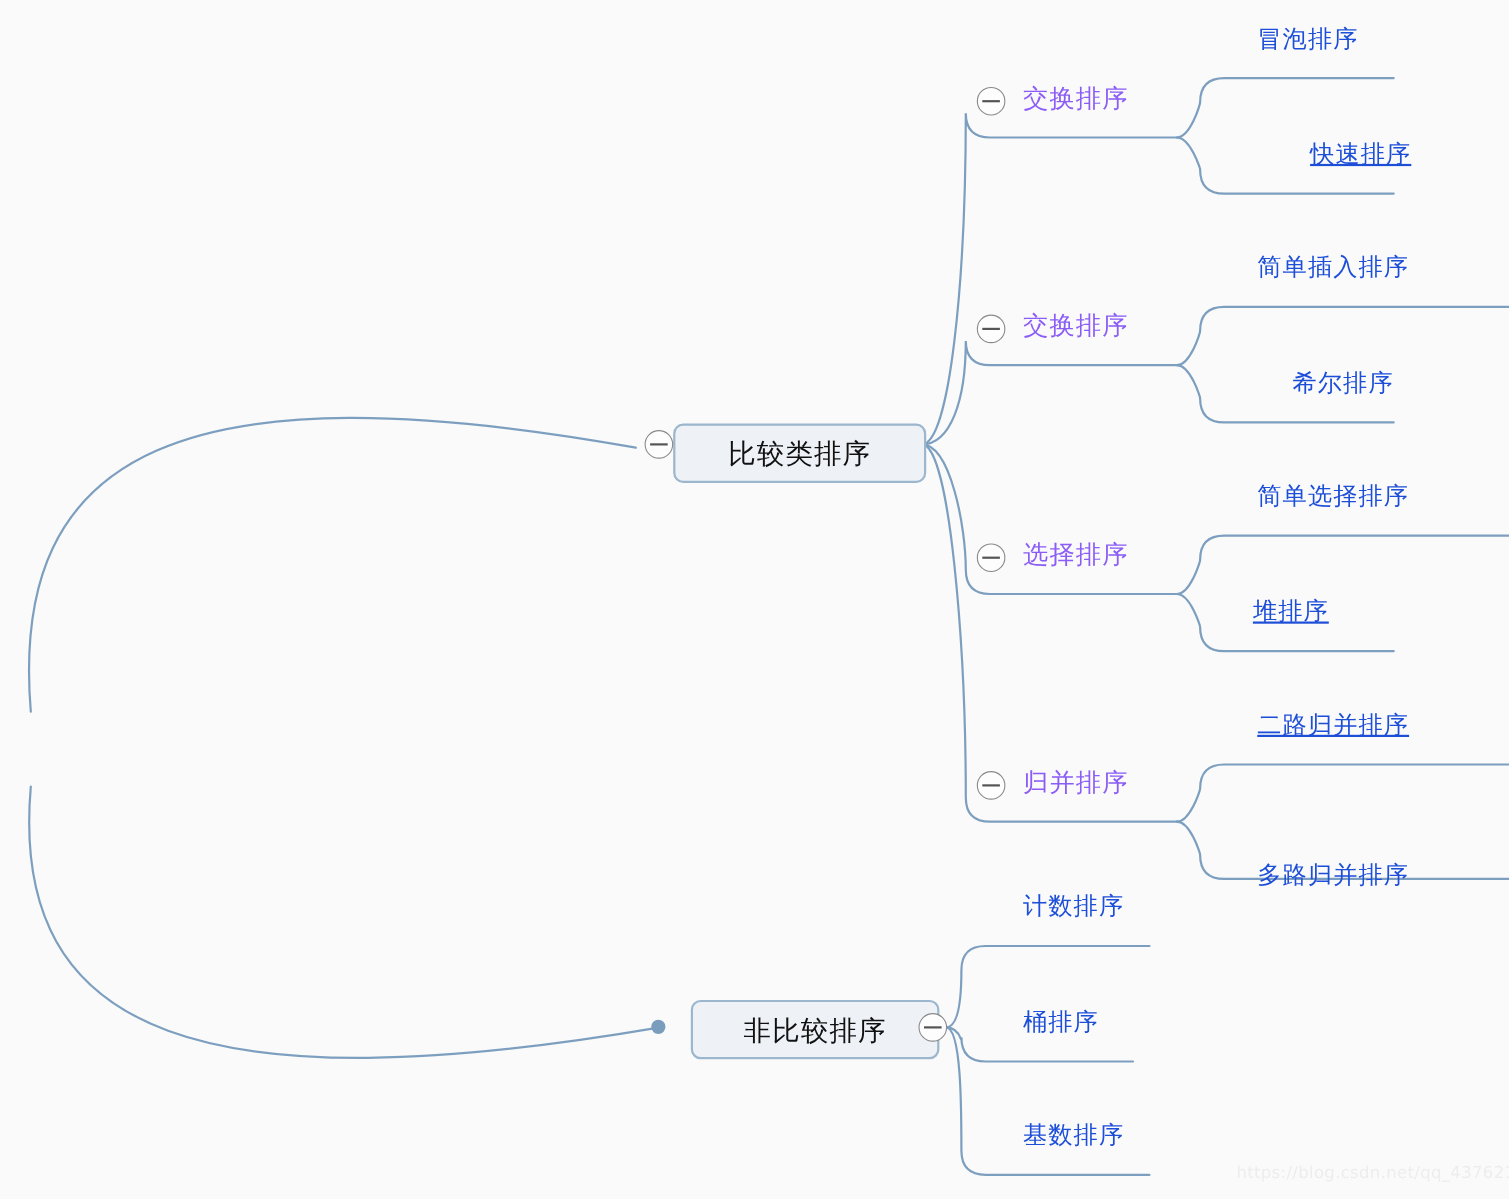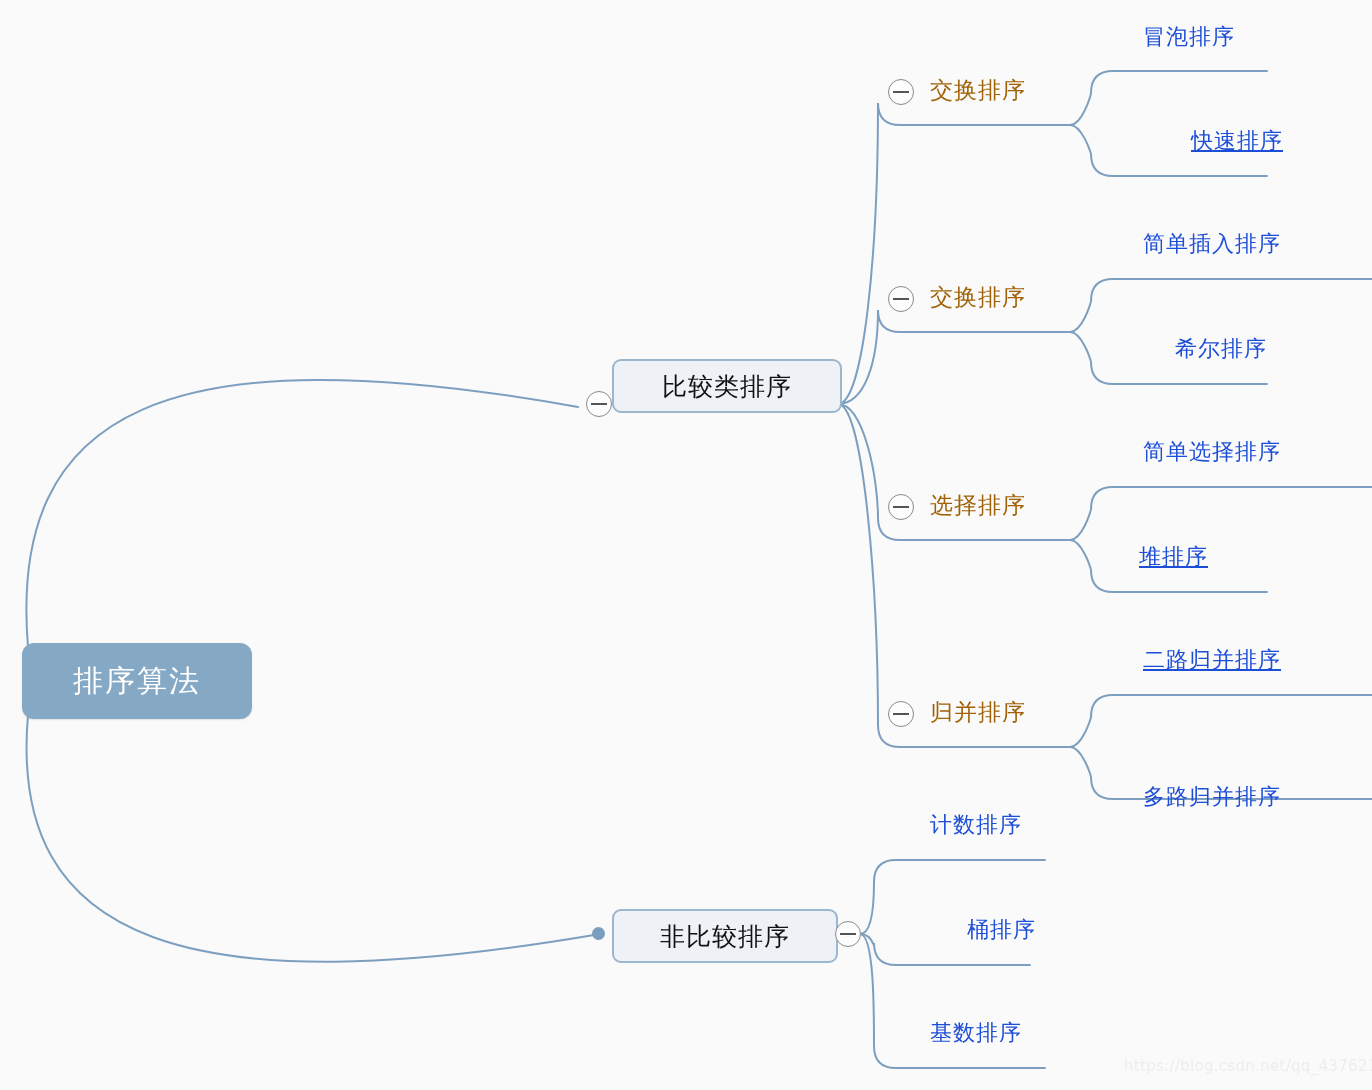--- a/index.html
+++ b/index.html
@@ -46,21 +46,21 @@
     border-radius: 9px;
     color: #111111;
     font-size: 25px;
     display: flex;
     align-items: center;
     justify-content: center;
     letter-spacing: 1px;
   }
   
   .sub-label {
-    color: #a16207;
+    color: #8b5cf6;
     font-size: 23px;
     letter-spacing: 1px;
     line-height: 1;
   }
   
   .leaf-label {
     color: #1d4ed8;
     font-size: 22px;
     letter-spacing: 1px;
     line-height: 1;
@@ -136,50 +136,47 @@
               Q 1091 799 1113 799 L 1372 799" fill="none" stroke="#7d9fbf" stroke-width="2" stroke-linecap="round"></path>
       <path d="M 28 715 C 8 945 190 1004 600 934" fill="none" stroke="#7d9fbf" stroke-width="2" stroke-linecap="round"></path>
       <path d="M 860 934 C 874 934 874 893.3 874 882
             Q 874 860 896 860 L 1045 860" fill="none" stroke="#7d9fbf" stroke-width="2" stroke-linecap="round"></path>
       <path d="M 860 934 C 874 934 874 951.05 874 943
             Q 874 965 896 965 L 1030 965" fill="none" stroke="#7d9fbf" stroke-width="2" stroke-linecap="round"></path>
       <path d="M 860 934 C 874 934 874 1007.7 874 1046
             Q 874 1068 896 1068 L 1045 1068" fill="none" stroke="#7d9fbf" stroke-width="2" stroke-linecap="round"></path>
     </svg>
 
-  <div class="node root-node" id="root-node" style="left: 22px; top: 643px; width: 230px; height: 76px;">
-    <span>排序算法</span>
-  </div>
 
   <div id="nodes-layer">
-      <div class="node branch-box" style="left: 612px; top: 359px; width: 226px; height: 50px;">
+      <div class="node branch-box" style="left: 612px; top: 385px; width: 226px; height: 50px;">
         <div class="">比较类排序</div>
       </div>
       <div class="toggle" style="left: 586px; top: 391px;"></div>
       <div class="node sub-label" style="left: 930px; top: 79px;">交换排序</div>
       <div class="toggle" style="left: 888px; top: 79px;"></div>
       <div class="node leaf-label" style="left: 1143px; top: 26px;">冒泡排序</div>
       <div class="node leaf-label" style="left: 1191px; top: 130px; text-decoration: underline;">快速排序</div>
       <div class="node sub-label" style="left: 930px; top: 286px;">交换排序</div>
       <div class="toggle" style="left: 888px; top: 286px;"></div>
       <div class="node leaf-label" style="left: 1143px; top: 233px;">简单插入排序</div>
       <div class="node leaf-label" style="left: 1143px; top: 338px; margin-left: 32px;">希尔排序</div>
       <div class="node sub-label" style="left: 930px; top: 494px;">选择排序</div>
       <div class="toggle" style="left: 888px; top: 494px;"></div>
       <div class="node leaf-label" style="left: 1143px; top: 441px;">简单选择排序</div>
       <div class="node leaf-label" style="left: 1139px; top: 546px; text-decoration: underline;">堆排序</div>
       <div class="node sub-label" style="left: 930px; top: 701px;">归并排序</div>
       <div class="toggle" style="left: 888px; top: 701px;"></div>
       <div class="node leaf-label" style="left: 1143px; top: 649px; text-decoration: underline;">二路归并排序</div>
       <div class="node leaf-label" style="left: 1143px; top: 786px; text-align: center;">多路归并排序</div>
-      <div class="node branch-box" style="left: 612px; top: 909px; width: 222px; height: 50px;">
+      <div class="node branch-box" style="left: 628px; top: 909px; width: 222px; height: 50px;">
         <div class="">非比较排序</div>
       </div>
       <div class="toggle" style="left: 835px; top: 921px;"></div>
       <div class="end-dot" style="left: 592px; top: 927px;"></div>
       <div class="node leaf-label" style="left: 930px; top: 814px;">计数排序</div>
-      <div class="node leaf-label" style="left: 930px; top: 919px; margin-left: 37px;">桶排序</div>
+      <div class="node leaf-label" style="left: 930px; top: 919px;">桶排序</div>
       <div class="node leaf-label" style="left: 930px; top: 1022px;">基数排序</div>
     </div>
 
   <div class="watermark" id="watermark" style="left: 1124px; top: 1057px;">https://blog.csdn.net/qq_43762191</div>
 
 </div>
 
 </body></html>

